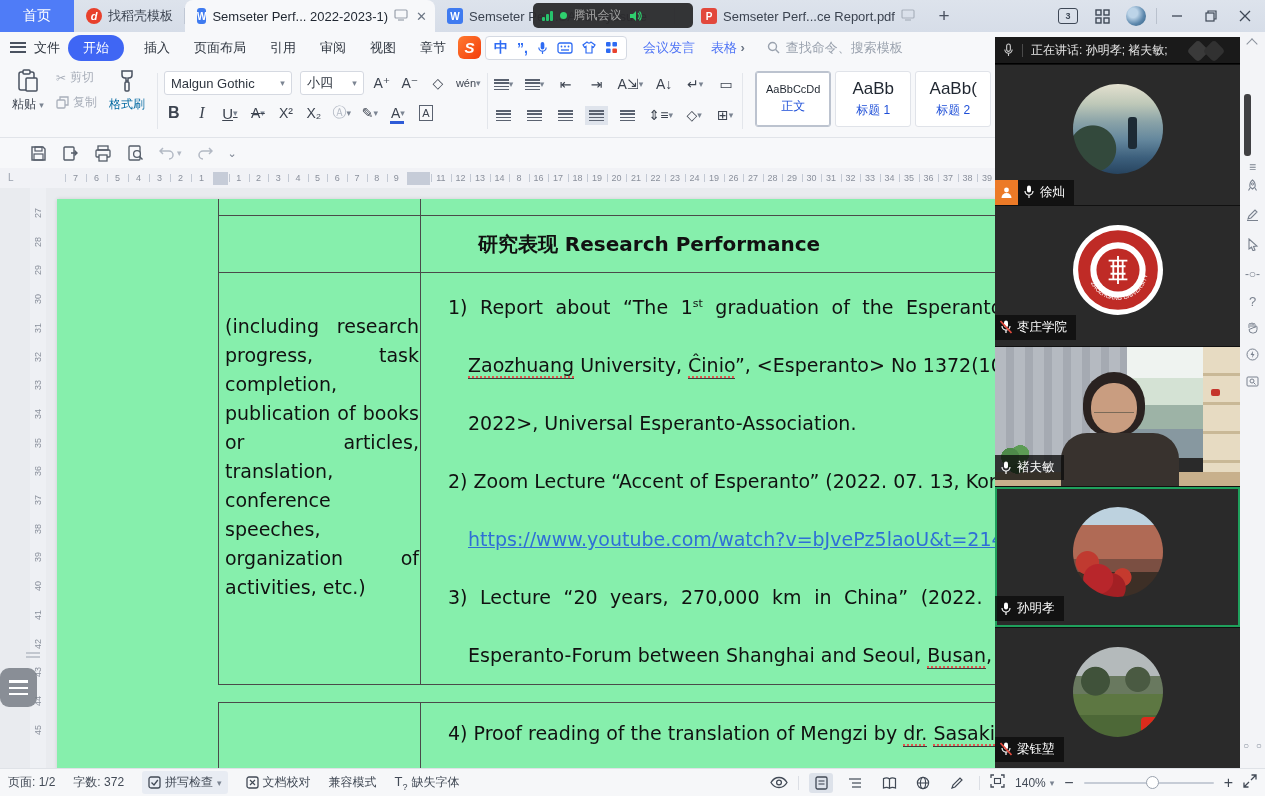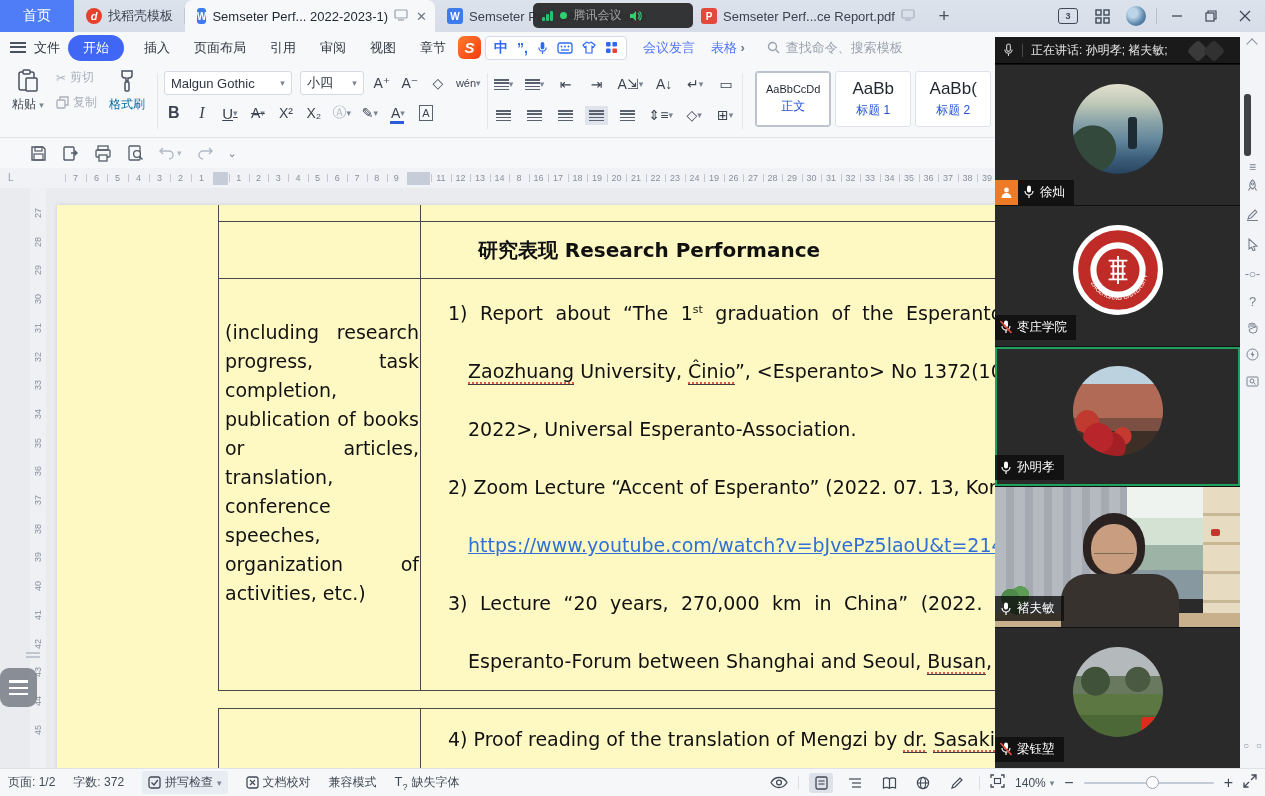--- a/index.html
+++ b/index.html
@@ -80,21 +80,21 @@
 .hruler{position:absolute;left:0;top:168px;width:1265px;height:20px;background:#f1f2f6;font-size:9px;color:#8a909c}
 .tabsel{position:absolute;left:8px;top:4px;color:#9aa2ae;font-size:10px}
 #hruler-nums{position:absolute;left:65px;top:0;height:20px;display:flex;align-items:center}
 .rnum{position:relative;display:flex;align-items:center;justify-content:center;height:20px}
 .rnum::before{content:"";position:absolute;left:0;top:6px;height:8px;width:1px;background:#c2c8d3}
 .rmark{height:13px;background:#c6ccd8;margin:0 1px}
 .vruler{position:absolute;left:30px;top:188px;width:16px;height:580px;background:#eef0f4}
 .vnum{position:absolute;left:1px;width:14px;text-align:center;font-size:9px;color:#8a909c;transform:rotate(-90deg)}
 
 .canvas{position:absolute;left:0;top:188px;width:1265px;height:580px;background:#e9ebef;overflow:hidden}
-.page{position:absolute;left:57px;top:17px;width:1188px;height:580px;background:#fef9c3;box-shadow:0 0 4px rgba(0,0,0,.12);overflow:hidden}
+.page{position:absolute;left:57px;top:11px;width:1188px;height:580px;background:#86efac;box-shadow:0 0 4px rgba(0,0,0,.12);overflow:hidden}
 .tline{position:absolute;background:#4a4a4a}
 .doc-title{position:absolute;left:161px;top:18px;width:862px;height:54px;line-height:54px;text-align:center;font-size:20px;font-weight:bold;color:#111;font-family:"DejaVu Sans",sans-serif}
 .leftcell{position:absolute;left:168px;top:84px;width:194px;font-size:19px;line-height:29px;color:#111;text-align:justify;font-family:"DejaVu Sans",sans-serif}
 .leftcell .en{text-align:justify}
 .rcell{position:absolute;left:391px;font-family:"DejaVu Sans",sans-serif}
 .rc1{top:76px}.rc2{top:505px}
 .doc-line{white-space:nowrap;font-size:19px;line-height:58px;color:#111;margin-left:20px}
 .doc-line.hang{text-indent:-20px}
 .doc-line.wide{word-spacing:6.5px}
 .spell{border-bottom:1.6px solid #3c3c3c;background-image:repeating-linear-gradient(90deg,#e05a4e 0 2px,transparent 2px 4px);background-repeat:repeat-x;background-size:4px 2px;background-position:0 calc(100% );padding-bottom:2px}
@@ -727,33 +727,20 @@
               <svg width="12" height="14" viewBox="0 0 12 14">
                 <rect x="4" y="0.5" width="4" height="7" rx="2" fill="#fff"></rect>
                 <path d="M2 6a4 4 0 0 0 8 0" fill="none" stroke="#fff" stroke-width="1.2"></path>
                 <line x1="6" y1="10" x2="6" y2="13" stroke="#fff" stroke-width="1.2"></line>
                 <line x1="0.5" y1="1" x2="11.5" y2="13" stroke="#e24c3f" stroke-width="1.7"></line>
               </svg>
               <span>枣庄学院</span>
             </span>
           </div>
         </div>
-        <div class="tile tile4 active">
-          <div class="avatar-circle av-building"></div>
-          <div class="name-tag">
-            <span class="name-inner">
-              <svg width="12" height="14" viewBox="0 0 12 14">
-                <rect x="4" y="0.5" width="4" height="7" rx="2" fill="#fff"></rect>
-                <path d="M2 6a4 4 0 0 0 8 0" fill="none" stroke="#fff" stroke-width="1.2"></path>
-                <line x1="6" y1="10" x2="6" y2="13" stroke="#fff" stroke-width="1.2"></line>
-              </svg>
-              <span>孙明孝</span>
-            </span>
-          </div>
-        </div>
         <div class="tile tile3 active">
           <div class="scene">
       <div class="sc-curtain"></div>
             <div class="sc-window"></div>
             <div class="sc-shelf"></div>
             <div class="sc-horse"></div>
       <div class="sc-floor"></div>
             <div class="sc-plant"></div>
       <div class="sc-hair"></div>
             <div class="sc-face"></div>
@@ -764,20 +751,33 @@
             <span class="name-inner">
               <svg width="12" height="14" viewBox="0 0 12 14">
                 <rect x="4" y="0.5" width="4" height="7" rx="2" fill="#fff"></rect>
                 <path d="M2 6a4 4 0 0 0 8 0" fill="none" stroke="#fff" stroke-width="1.2"></path>
                 <line x1="6" y1="10" x2="6" y2="13" stroke="#fff" stroke-width="1.2"></line>
               </svg>
               <span>褚夫敏</span>
             </span>
           </div>
         </div>
+        <div class="tile tile4 active">
+          <div class="avatar-circle av-building"></div>
+          <div class="name-tag">
+            <span class="name-inner">
+              <svg width="12" height="14" viewBox="0 0 12 14">
+                <rect x="4" y="0.5" width="4" height="7" rx="2" fill="#fff"></rect>
+                <path d="M2 6a4 4 0 0 0 8 0" fill="none" stroke="#fff" stroke-width="1.2"></path>
+                <line x1="6" y1="10" x2="6" y2="13" stroke="#fff" stroke-width="1.2"></line>
+              </svg>
+              <span>孙明孝</span>
+            </span>
+          </div>
+        </div>
         <div class="tile tile5">
           <div class="avatar-circle av-park">
             <span class="flagbadge">★</span>
           </div>
           <div class="name-tag">
             <span class="name-inner">
               <svg width="12" height="14" viewBox="0 0 12 14">
                 <rect x="4" y="0.5" width="4" height="7" rx="2" fill="#fff"></rect>
                 <path d="M2 6a4 4 0 0 0 8 0" fill="none" stroke="#fff" stroke-width="1.2"></path>
                 <line x1="6" y1="10" x2="6" y2="13" stroke="#fff" stroke-width="1.2"></line>

